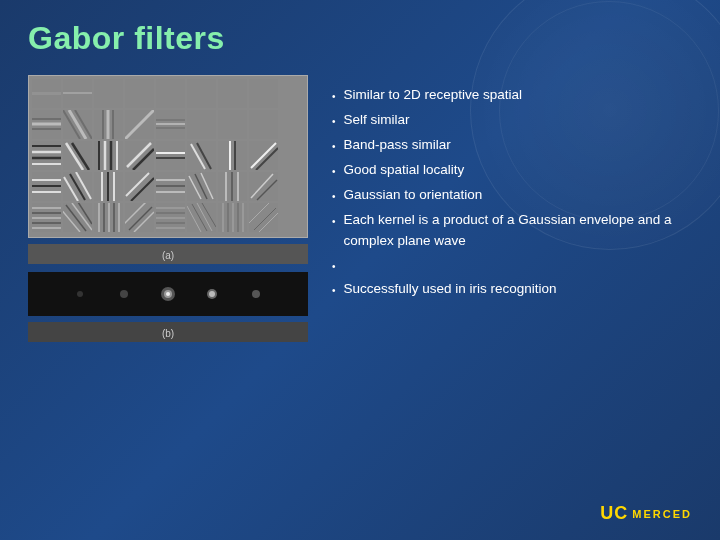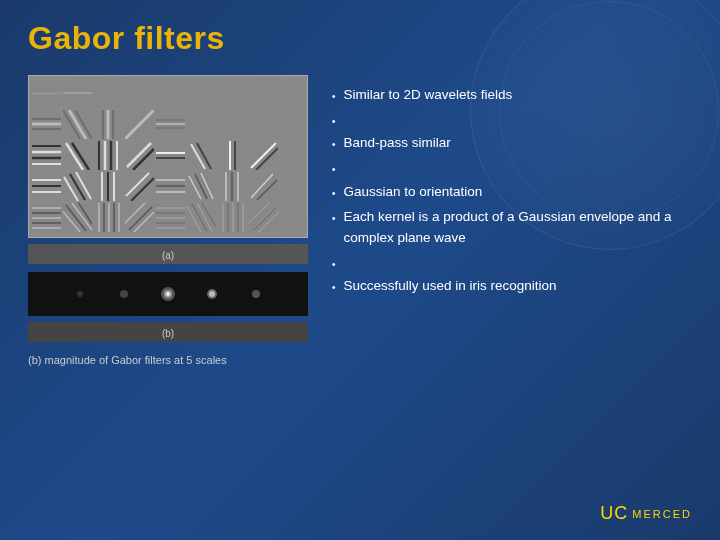--- a/index.html
+++ b/index.html
@@ -48,21 +48,21 @@
       position: relative;
       z-index: 2;
       width: 100%;
       height: 100%;
       padding: 20px 28px 16px 28px;
       display: flex;
       flex-direction: column;
     }
 
     .title {
-      color: #eab308;
+      color: #86efac;
       font-size: 32px;
       font-weight: bold;
       margin-bottom: 18px;
       letter-spacing: 0.5px;
     }
 
     .main-area {
       display: flex;
       flex: 1;
       gap: 24px;
@@ -123,28 +123,28 @@
 
     .uc-logo {
       display: flex;
       align-items: center;
       gap: 4px;
     }
 
     .uc-logo-text {
       color: #ffd700;
       font-size: 18px;
-      font-weight: normal;
+      font-weight: bold;
       letter-spacing: 1px;
     }
 
     .uc-logo-sub {
       color: #ffd700;
       font-size: 11px;
-      font-weight: normal;
+      font-weight: bold;
       letter-spacing: 2px;
     }
 
     
     .filter-visual {
       background: #8a8a8a;
       padding: 3px;
       border: 1px solid #aaa;
     }
 
@@ -452,38 +452,39 @@
               <rect width="36" height="34" fill="#111"></rect>
               <ellipse cx="18" cy="17" rx="4" ry="4" fill="#555"></ellipse>
             </svg>
         </div>
       </div>
 
       <div style="background:#444; padding:1px 3px; text-align:center;">
         <span style="color:#ccc; font-size:10px;">(b)</span>
       </div>
 
-      <div class="caption">(b) magnitude of Gabor filters at 5 scales</div>
     </div>
 
     <div class="bullet-panel">
       <ul class="bullet-list">
         <li class="bullet-item">
           <span class="bullet-dot">•</span>
-          <span class="bullet-text">Similar to 2D wavelets fields</span>
-        </li>
-        <li class="bullet-item">
-          <span class="bullet-dot">•</span>
+          <span class="bullet-text">Similar to 2D receptive spatial</span>
+        </li>
+        <li class="bullet-item">
+          <span class="bullet-dot">•</span>
+          <span class="bullet-text">Self similar</span>
         </li>
         <li class="bullet-item">
           <span class="bullet-dot">•</span>
           <span class="bullet-text">Band-pass similar</span>
         </li>
         <li class="bullet-item">
           <span class="bullet-dot">•</span>
+          <span class="bullet-text">Good spatial locality</span>
         </li>
         <li class="bullet-item">
           <span class="bullet-dot">•</span>
           <span class="bullet-text">Gaussian to orientation</span>
         </li>
         <li class="bullet-item">
           <span class="bullet-dot">•</span>
           <span class="bullet-text">Each kernel is a product of a Gaussian envelope and a complex plane wave</span>
         </li>
         <li class="bullet-item">

